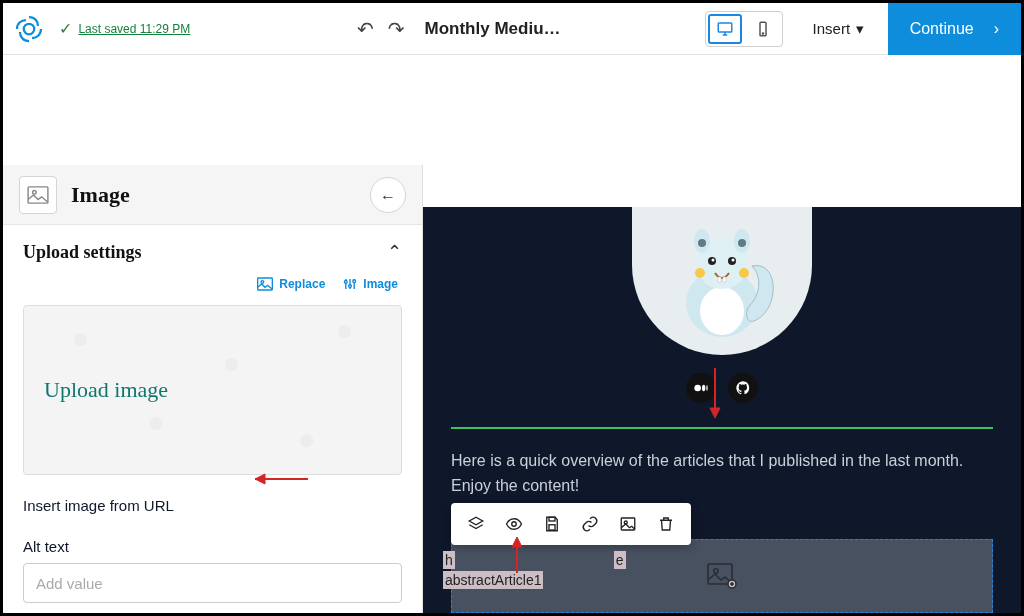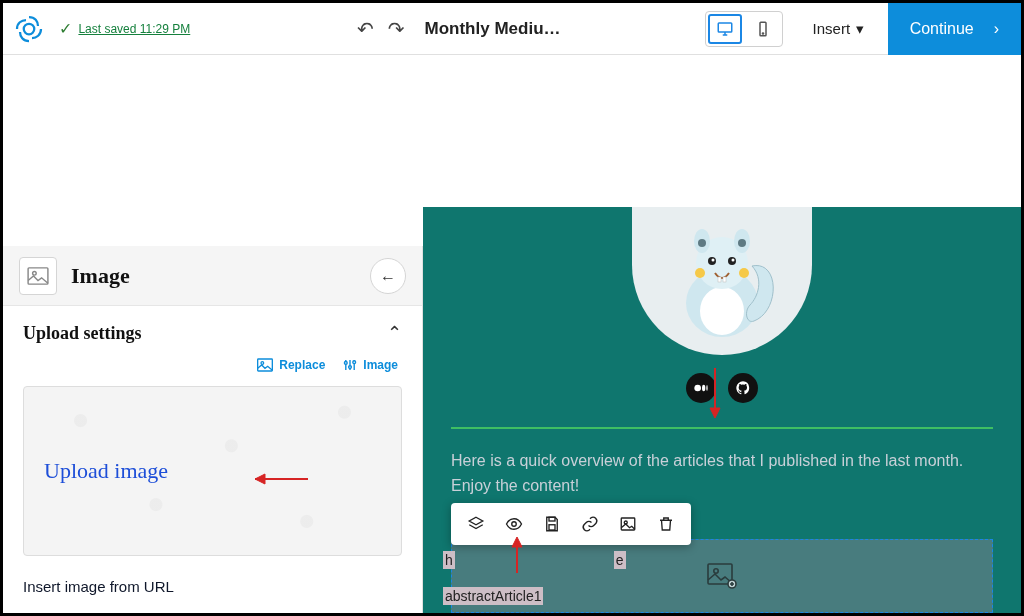--- a/index.html
+++ b/index.html
@@ -43,47 +43,47 @@
   .upload-box { margin: 4px 20px 16px; height: 170px; border: 1px solid #ddd; border-radius: 4px; background: #f4f4f4; position: relative; display: flex; align-items: center; padding-left: 20px; overflow: hidden; }
   .upload-box::before {
     content: ""; position: absolute; inset: 0;
     background-image:
       radial-gradient(circle at 15% 20%, rgba(0,0,0,.03) 6px, transparent 7px),
       radial-gradient(circle at 55% 35%, rgba(0,0,0,.03) 6px, transparent 7px),
       radial-gradient(circle at 85% 15%, rgba(0,0,0,.03) 6px, transparent 7px),
       radial-gradient(circle at 35% 70%, rgba(0,0,0,.03) 6px, transparent 7px),
       radial-gradient(circle at 75% 80%, rgba(0,0,0,.03) 6px, transparent 7px);
   }
-  .upload-label { font-size: 22px; font-family: Georgia, 'Times New Roman', serif; color: #1d4ed8; position: relative; z-index: 1; }
+  .upload-label { font-size: 22px; font-family: Georgia, 'Times New Roman', serif; color: #0f766e; position: relative; z-index: 1; }
 
   .field { padding: 6px 20px 10px; }
   .field-label { font-size: 15px; color: #0f172a; margin-bottom: 8px; display: block; }
   .text-input { width: 100%; height: 40px; border: 1px solid #ccc; border-radius: 4px; padding: 0 12px; font-size: 15px; color: #333; }
   .text-input::placeholder { color: #aaa; }
 
   
-  .canvas { flex: 1; background: #0f766e; position: relative; overflow: hidden; padding: 0 28px; }
+  .canvas { flex: 1; background: #0f172a; position: relative; overflow: hidden; padding: 0 28px; }
   .avatar-wrap { display: flex; justify-content: center; padding-top: 0; }
   .avatar { width: 180px; height: 148px; border-radius: 0 0 120px 120px; background: #e8eef0; overflow: hidden; display:flex; align-items:center; justify-content:center; }
   .avatar svg { width: 140px; height: 140px; }
   .social { display: flex; justify-content: center; gap: 12px; margin-top: 18px; }
   .social-badge { width: 30px; height: 30px; border-radius: 50%; background: #111; color: #fff; display: flex; align-items: center; justify-content: center; }
   .divider-line { height: 2px; background: #3fbf63; margin: 24px 0 20px; }
   .intro { color: #c8d0d8; font-size: 16px; line-height: 1.55; }
 
   .image-slot { margin-top: 40px; height: 74px; border: 1.5px dashed #1b87e5; background: rgba(120,130,140,.55); display: flex; align-items: center; justify-content: center; position: relative; }
   .image-slot svg { width: 30px; height: 26px; opacity: .65; }
 
   .element-toolbar { position: absolute; left: 448px; top: 500px; background: #fff; border-radius: 4px; box-shadow: 0 2px 10px rgba(0,0,0,.3); display: flex; padding: 6px 8px; gap: 4px; }
   .tool { width: 34px; height: 30px; display: flex; align-items: center; justify-content: center; cursor: pointer; color: #222; border-radius: 3px; }
   .tool svg { width: 18px; height: 18px; }
 
   .highlight-bg { background: #cdbec6; color: #222; display: inline-block; font-size: 14px; padding: 1px 2px; }
   .placeholders { position: absolute; left: 440px; top: 548px; }
-  .placeholders .line2 { margin-top: 18px; }
+  .placeholders .line2 { margin-top: 2px; }
 
   
   .arrow { position: absolute; pointer-events: none; }
   .arrow-red { stroke: #d62424; fill: #d62424; }
 </style>
 </head>
 <body>
 
 <div class="frame">
 
@@ -174,20 +174,24 @@
       </div>
 
       <div class="upload-box">
         <span class="upload-label">Upload image</span>
       </div>
 
       <div class="field">
         <label class="field-label">Insert image from URL</label>
       </div>
 
+      <div class="field">
+        <label class="field-label">Alt text</label>
+        <input class="text-input" type="text" placeholder="Add value" style="">
+      </div>
     </div>
 
     <div class="canvas">
       <div class="avatar-wrap">
         <div class="avatar">
 
           <svg viewBox="0 0 140 140">
             <ellipse cx="70" cy="92" rx="36" ry="34" fill="#cfe7ef"></ellipse>
             <ellipse cx="70" cy="100" rx="22" ry="24" fill="#ffffff"></ellipse>
             <circle cx="70" cy="52" r="26" fill="#dff0f5"></circle>

